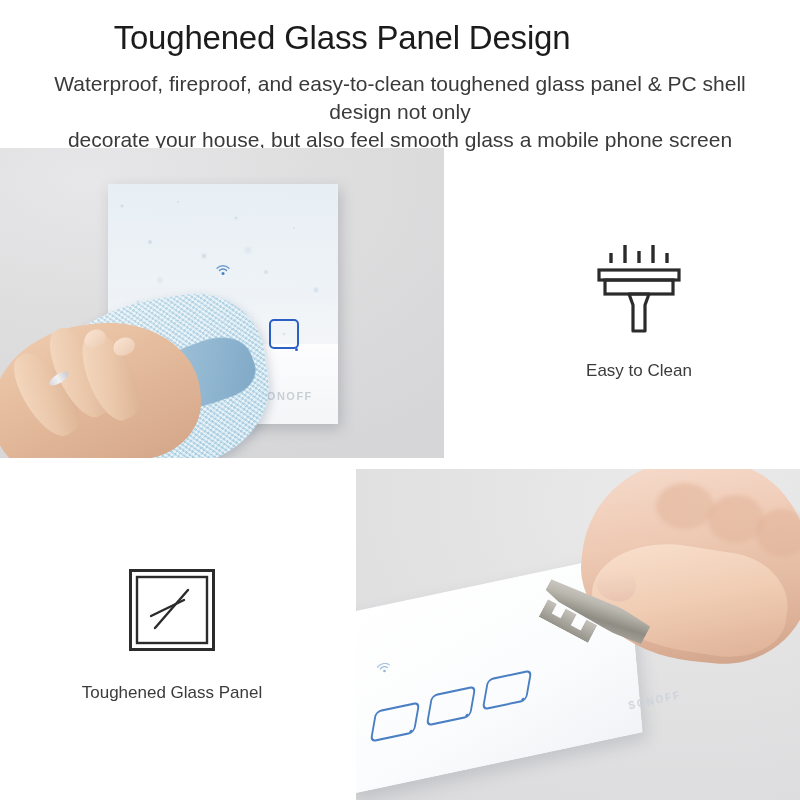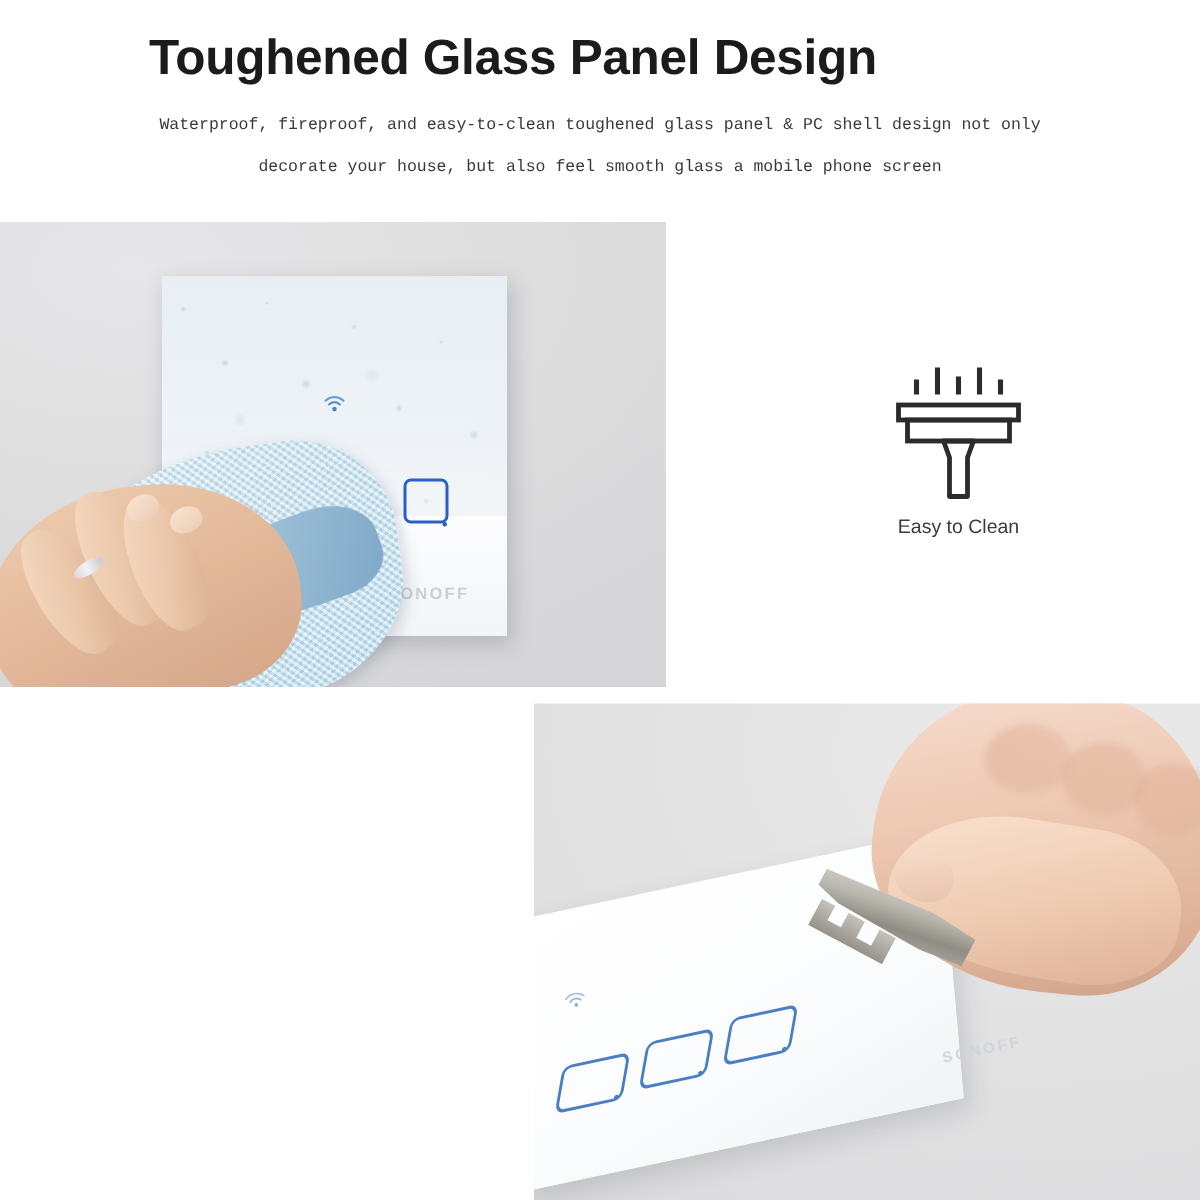--- a/index.html
+++ b/index.html
@@ -24,36 +24,35 @@
   }
 
   
   .header-title {
     position: absolute;
     left: 0;
     top: 18px;
     width: 684px;
     text-align: center;
     font-size: 33px;
-    font-weight: bold;
+    font-weight: normal;
     letter-spacing: -0.2px;
     color: #1b1b1b;
     line-height: 40px;
   }
   .header-sub {
     position: absolute;
     left: 30px;
     top: 70px;
     width: 740px;
     text-align: center;
-    font-size: 11px;
+    font-size: 21px;
     line-height: 28px;
     color: #3a3a3a;
     font-weight: 400;
-    font-family: Liberation Mono, monospace;
   }
 
   
   .photo {
     position: absolute;
     overflow: hidden;
   }
   #photo-clean {
     left: 0px;
     top: 148px;
@@ -353,22 +352,22 @@
   }
   #feature-clean { left: 539px; top: 240px; width: 200px; }
   #feature-glass { left:  72px; top: 562px; width: 200px; }
   .feature .icon-wrap {
     height: 96px;
     display: flex;
     align-items: center;
     justify-content: center;
   }
   .feature .caption {
-    margin-top: 4px;
-    font-size: 13px;
+    margin-top: 24px;
+    font-size: 17px;
     color: #3b3b3b;
     line-height: 22px;
   }
 </style>
 </head>
 <body>
 
 <div id="page">
 
   <div class="header-title">Toughened Glass Panel Design</div>
@@ -464,14 +463,25 @@
           <line x1="71" y1="12" x2="71" y2="22"></line>
         </g>
         <rect x="3" y="29" width="80" height="10" fill="none" stroke="#2b2b2b" stroke-width="3.2"></rect>
         <rect x="9" y="39" width="68" height="14" fill="none" stroke="#2b2b2b" stroke-width="3.2"></rect>
         <path d="M33 53 L53 53 L49 64 L49 90 L37 90 L37 64 Z" fill="none" stroke="#2b2b2b" stroke-width="3.2" stroke-linejoin="round"></path>
       </svg>
     </div>
     <div class="caption">Easy to Clean</div>
   </div>
 
+  <div class="feature" id="feature-glass">
+    <div class="icon-wrap">
+      <svg width="88" height="84" viewBox="0 0 88 84">
+        <rect x="2.5" y="2.5" width="83" height="79" fill="none" stroke="#2b2b2b" stroke-width="3"></rect>
+        <rect x="9" y="9" width="70" height="66" fill="none" stroke="#2b2b2b" stroke-width="2.4"></rect>
+        <line x1="27" y1="60" x2="60" y2="22" stroke="#2b2b2b" stroke-width="2.4" stroke-linecap="round"></line>
+        <line x1="23" y1="48" x2="56" y2="32" stroke="#2b2b2b" stroke-width="2.4" stroke-linecap="round"></line>
+      </svg>
+    </div>
+    <div class="caption">Toughened Glass Panel</div>
+  </div>
 
 </div>
 
 </body></html>

